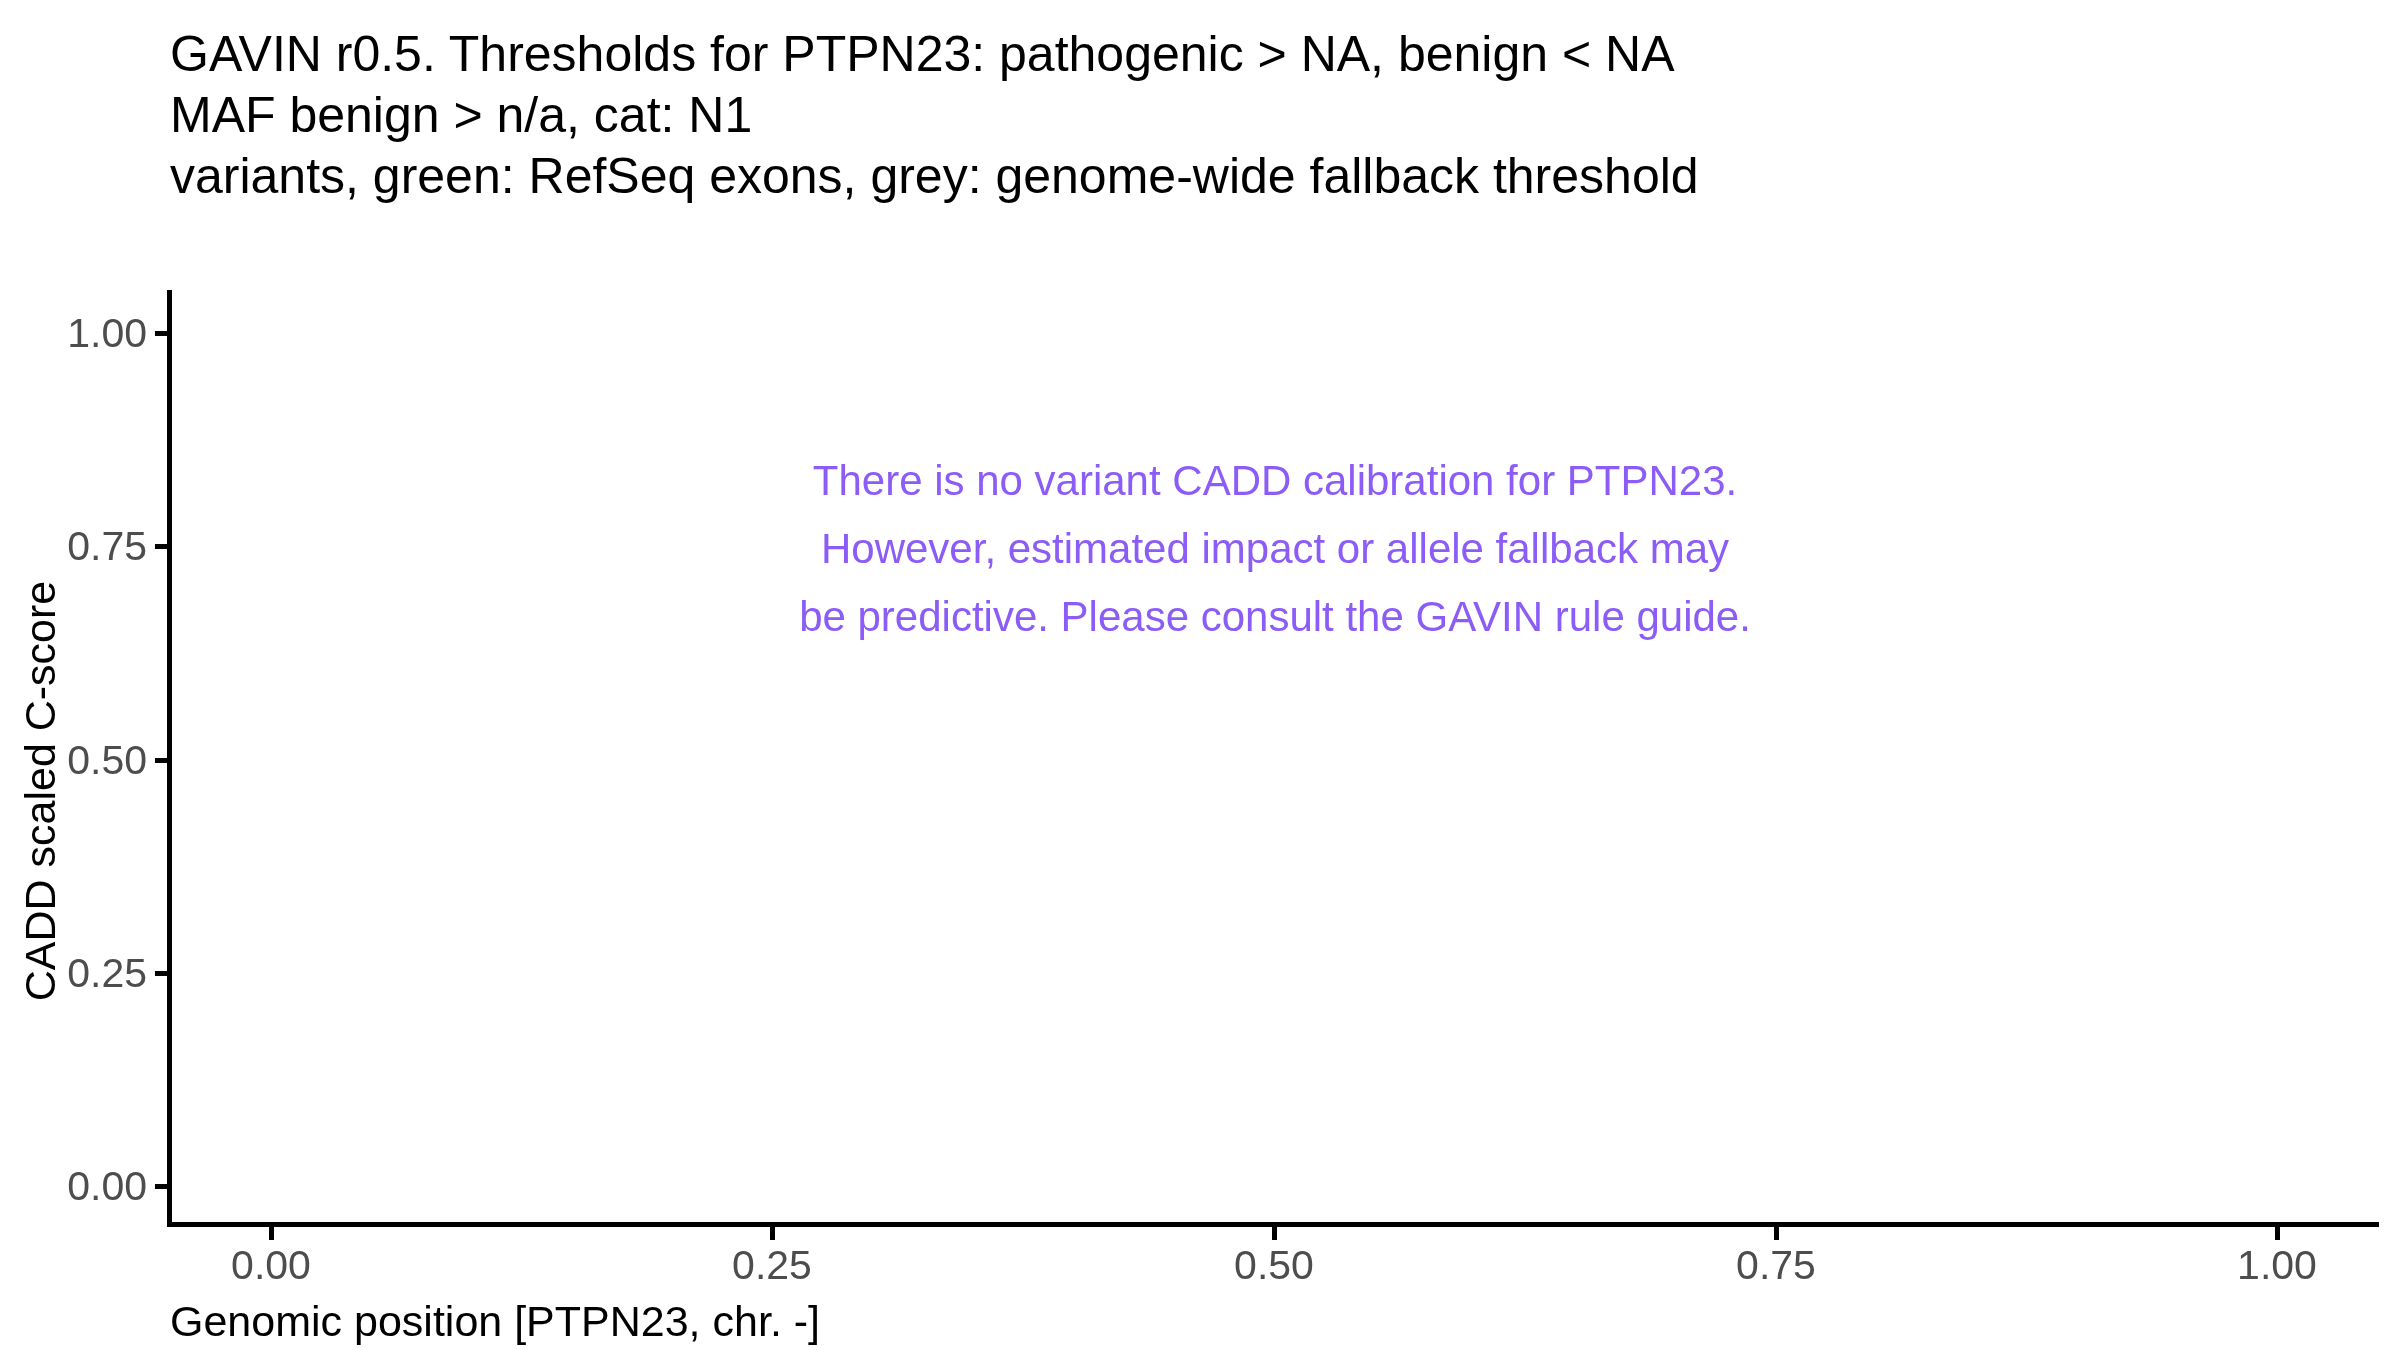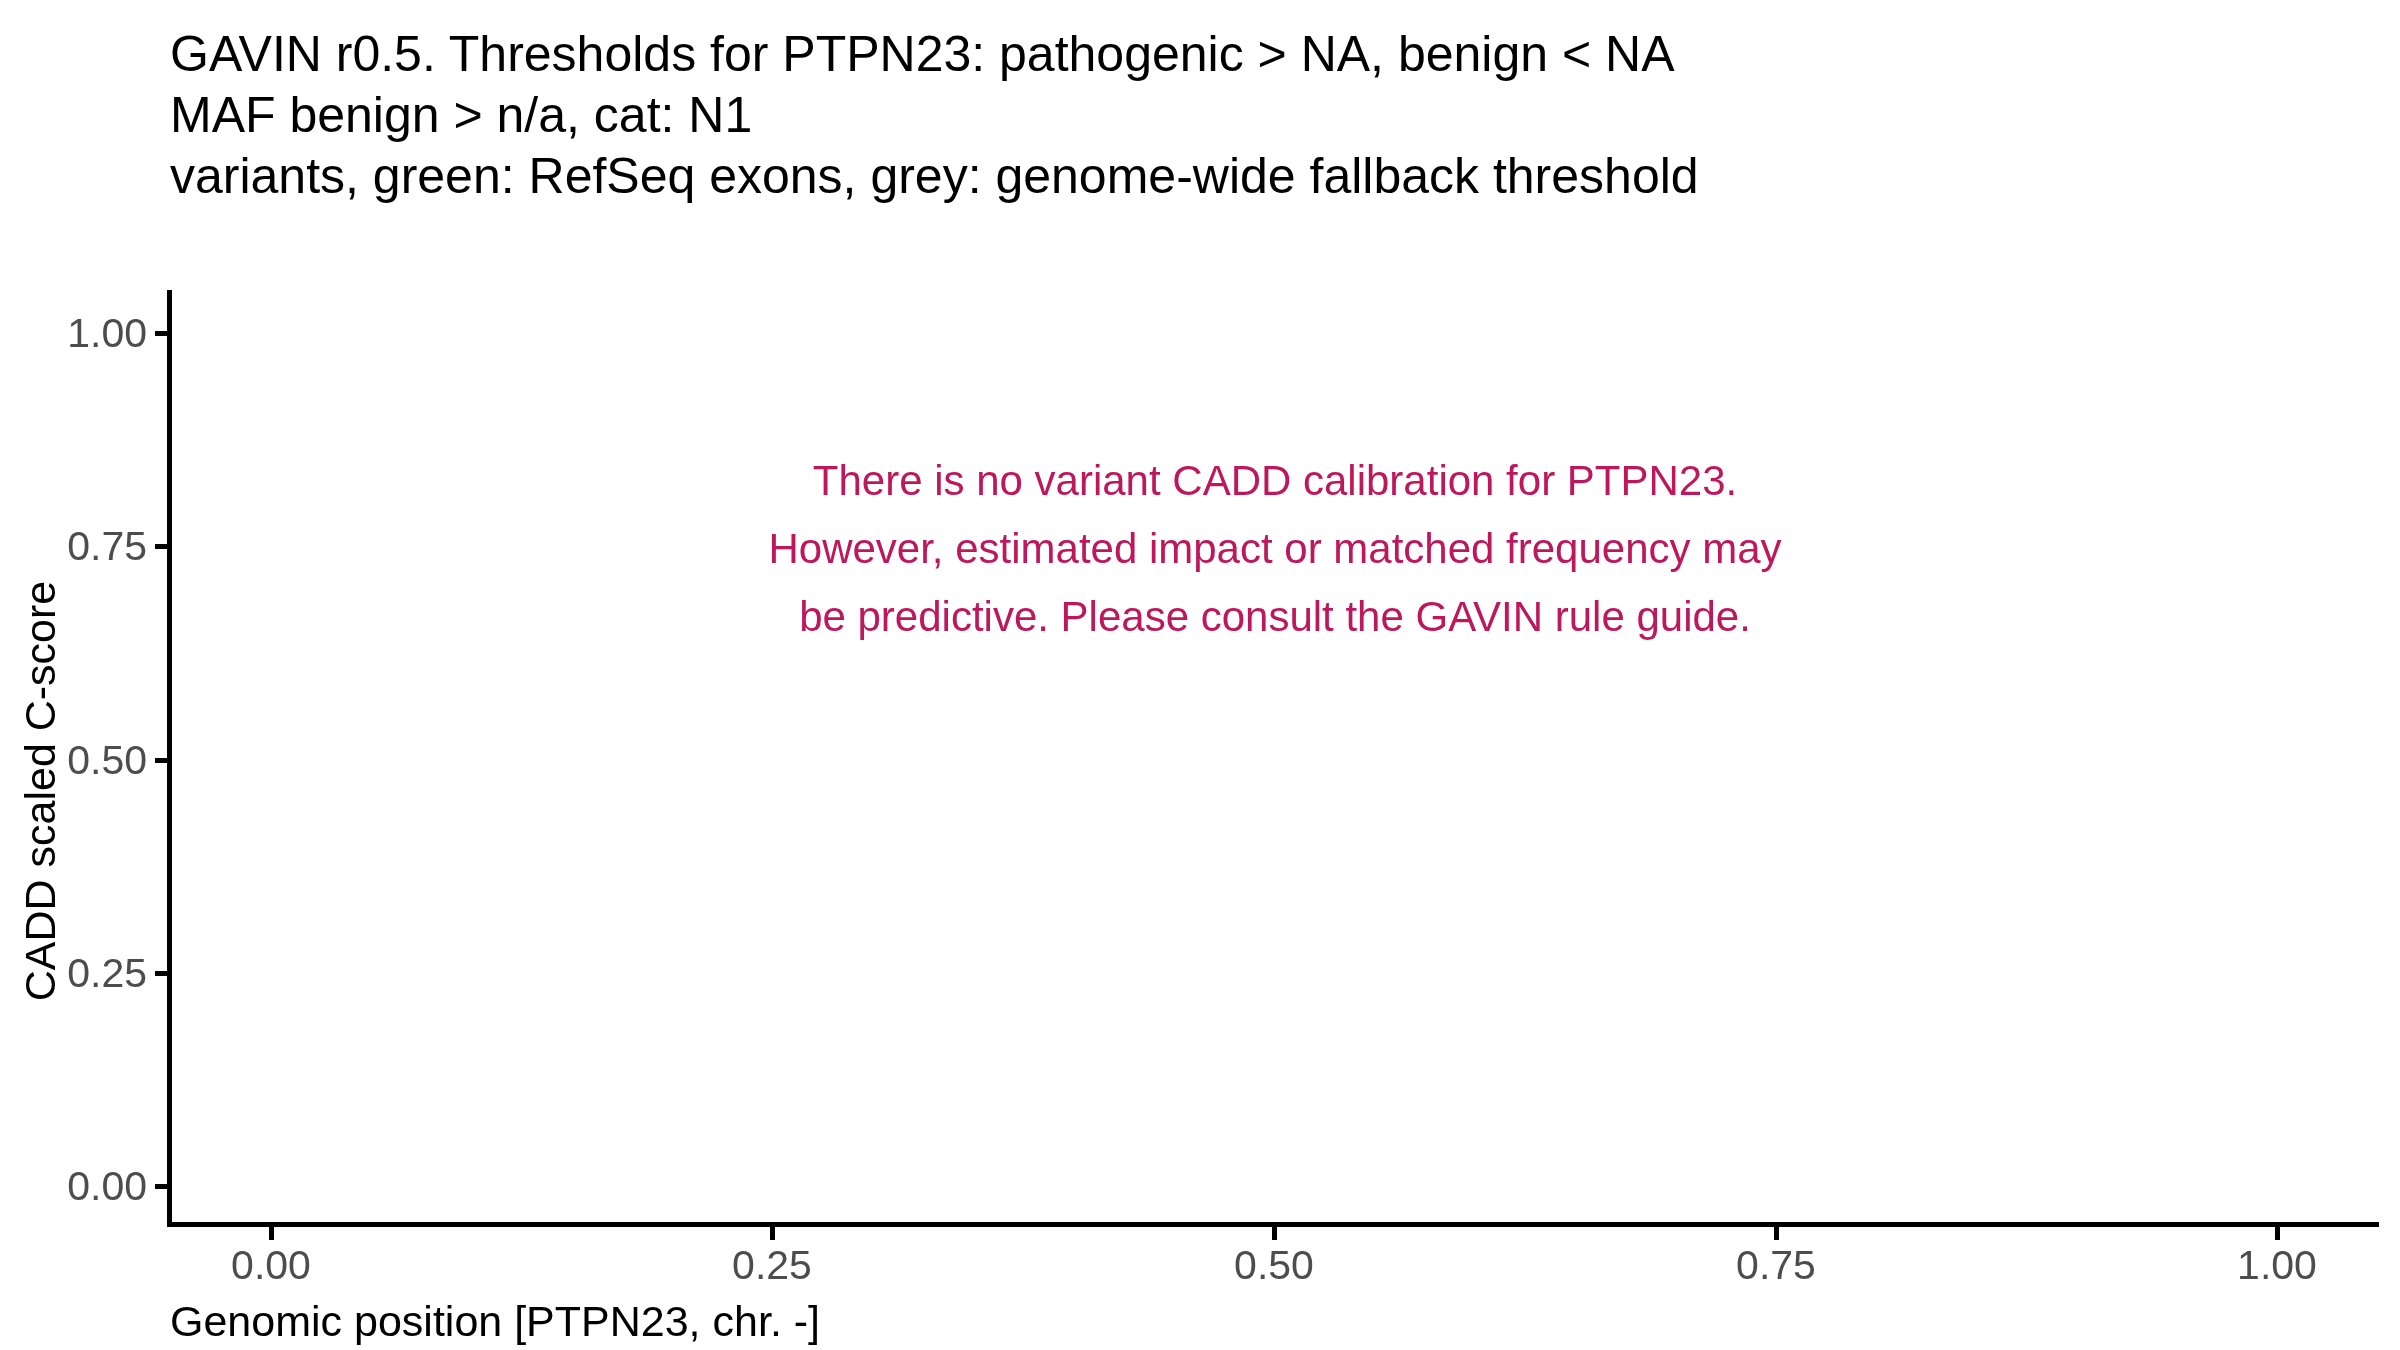--- a/index.html
+++ b/index.html
@@ -112,21 +112,21 @@
 
   
   .annotation {
     position: absolute;
     left: 170px;
     top: 434px;
     width: 2210px;
     text-align: center;
     font-size: 42px;
     line-height: 68px;
-    color: #be185d;
+    color: #8b5cf6;
   }
 </style>
 </head>
 <body>
 
 <div class="figure">
 
   <div class="chart-title">
     <div>GAVIN r0.5. Thresholds for PTPN23: pathogenic &gt; NA, benign &lt; NA</div>
     <div>MAF benign &gt; n/a, cat: N1</div>
@@ -158,17 +158,17 @@
   <div class="x-tick-label xl1">0.25</div>
   <div class="x-tick-label xl2">0.50</div>
   <div class="x-tick-label xl3">0.75</div>
   <div class="x-tick-label xl4">1.00</div>
 
   <div class="x-axis-title">Genomic position [PTPN23, chr. -]</div>
   <div class="y-axis-title">CADD scaled C-score</div>
 
   <div class="annotation">
     <div>There is no variant CADD calibration for PTPN23.</div>
-    <div>However, estimated impact or matched frequency may</div>
+    <div>However, estimated impact or allele fallback may</div>
     <div>be predictive. Please consult the GAVIN rule guide.</div>
   </div>
 
 </div>
 
 </body></html>

